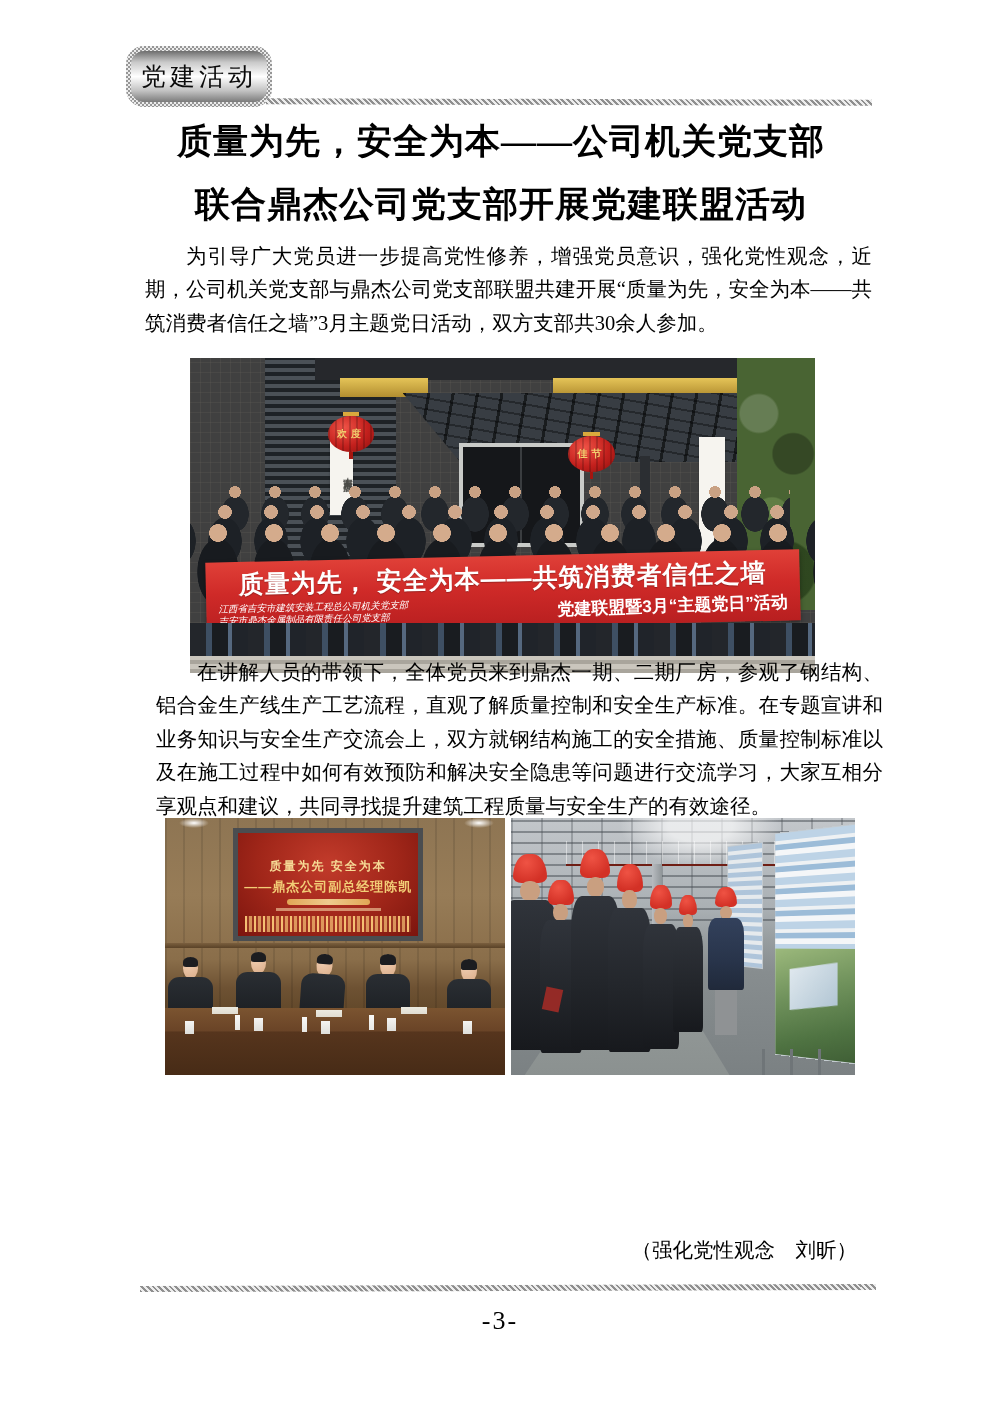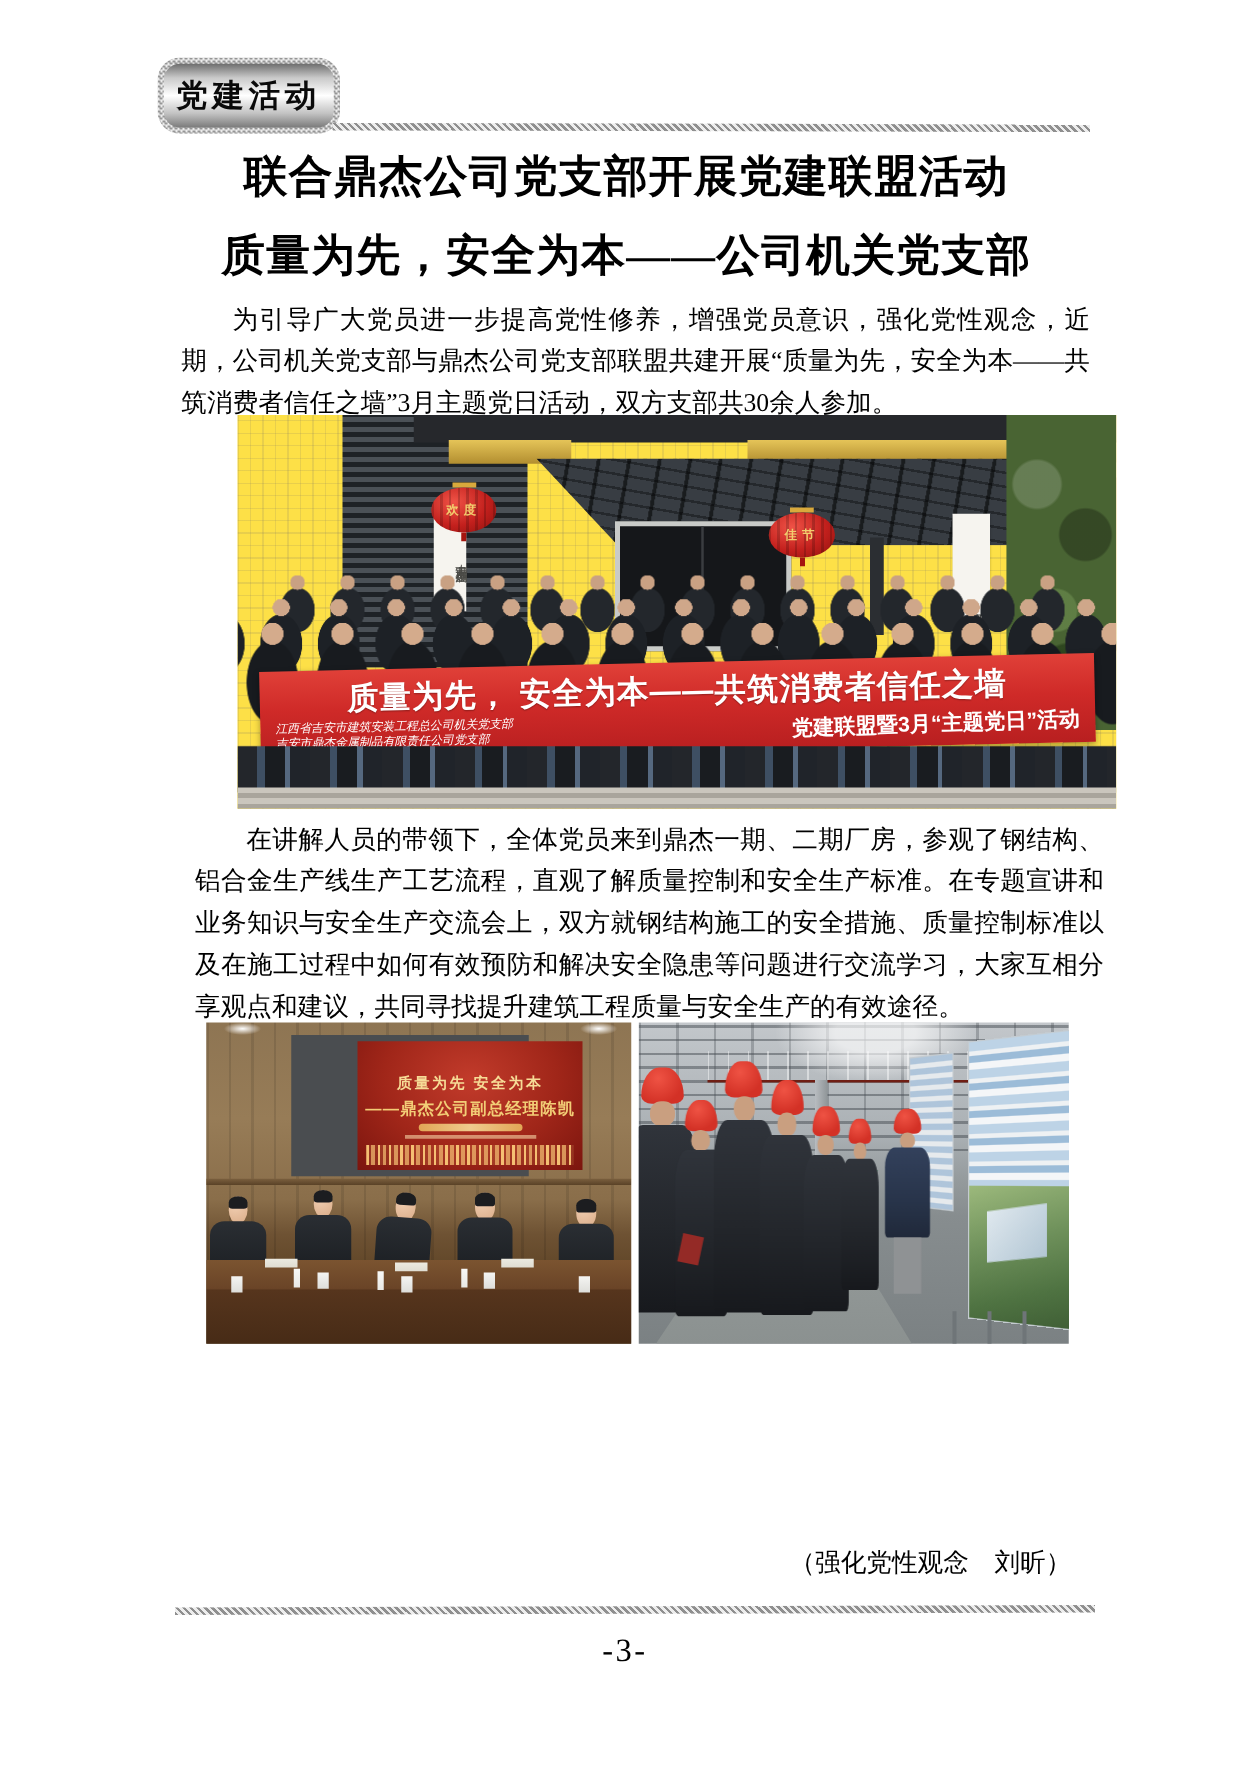--- a/index.html
+++ b/index.html
@@ -5,41 +5,41 @@
   html,body{margin:0;padding:0;background:#fff;}
   .page{position:relative;width:1000px;height:1413px;margin:0 auto;background:#fff;overflow:hidden;
         font-family:"Liberation Serif","DejaVu Serif",serif;color:#000;}
   .abs{position:absolute;}
 
   
   .badge-wrap{position:absolute;left:126px;top:46px;width:146px;height:61px;padding:5px;box-sizing:border-box;
     background:repeating-conic-gradient(#969696 0% 25%,#ececec 0% 50%) 0 0/4px 4px;border-radius:18px;}
   .badge-inner{width:100%;height:100%;border-radius:13px;display:flex;align-items:center;justify-content:center;
     background:linear-gradient(180deg,#6e6e6e 0%,#c9c9c9 22%,#ffffff 50%,#c2c2c2 78%,#7b7b7b 100%);
-    font-family:"Liberation Sans","DejaVu Sans",sans-serif;font-weight:bold;font-size:25px;letter-spacing:4px;color:#0a0a0a;}
+    font-family:"Liberation Sans","DejaVu Sans",sans-serif;font-weight:normal;font-size:25px;letter-spacing:4px;color:#0a0a0a;}
   .header-rule{position:absolute;left:266px;top:99px;width:606px;height:6px;transform:rotate(.12deg);
     background:repeating-linear-gradient(45deg,var(--rule-gray,#8f8f8f) 0 2px,#ededed 2px 4px);}
 
   
   .title{position:absolute;left:128px;right:126px;top:110px;text-align:center;font-weight:800;
     font-size:35px;line-height:63px;letter-spacing:1px;}
 
   
   .para{position:absolute;left:145px;width:727px;margin:0;font-size:20.5px;line-height:33.4px;
     text-align:justify;text-indent:2em;}
   .p1{top:240px;} .p2{top:656px;margin-left:11px;} .p3{top:1082px;}
   .byline{position:absolute;right:143px;top:1236px;font-size:20.5px;}
 
   
   .footer-rule{position:absolute;left:140px;top:1285px;width:736px;height:6px;transform:rotate(-.15deg);
     background:repeating-linear-gradient(45deg,var(--rule-gray,#8f8f8f) 0 2px,#ededed 2px 4px);}
   .page-number{position:absolute;left:0;right:0;top:1306px;text-align:center;font-size:26px;letter-spacing:2px;}
 
   
-  .photo-group{position:absolute;left:190px;top:332px;width:703px;height:315px;overflow:hidden;background:#fde047;}
+  .photo-group{position:absolute;left:190px;top:358px;width:625px;height:315px;overflow:hidden;background:#404040;}
   .tile-grid{left:0;top:0;right:0;bottom:0;
     background-image:repeating-linear-gradient(0deg,rgba(120,114,102,.16) 0 1px,transparent 1px 10px),
                      repeating-linear-gradient(90deg,rgba(120,114,102,.16) 0 1px,transparent 1px 10px);}
   .slat-panel{left:12%;top:0;width:21%;height:64%;
     background:repeating-linear-gradient(0deg,#1e2226 0 4px,#4b5157 4px 8px);}
   .roof-bar{left:20%;top:0;right:0;height:7%;background:#26282c;}
   .roof-trim-a{left:24%;top:6.5%;width:14%;height:6%;background:linear-gradient(180deg,#e5c458,#b28e30);}
   .roof-trim-b{left:58%;top:6.5%;width:42%;height:5.5%;background:linear-gradient(180deg,#e5c458,#b28e30);}
   .glass-canopy{left:34%;top:11%;right:0;height:22%;background-color:#383d43;
     background-image:repeating-linear-gradient(100deg,rgba(0,0,0,.55) 0 3px,transparent 3px 24px),
@@ -97,21 +97,21 @@
   
   .photo-meeting{position:absolute;left:165px;top:818px;width:340px;height:257px;overflow:hidden;
     background:linear-gradient(180deg,#8e7553 0%,#977c57 30%,#8a6e4a 55%,#6e5233 66%,#5f4527 78%,#4c3820 100%);}
   .planks{left:0;top:0;width:100%;height:75%;
     background:repeating-linear-gradient(90deg,rgba(0,0,0,.10) 0 2px,transparent 2px 18px);}
   .glare{width:30px;height:10px;background:radial-gradient(#fff,transparent 70%);}
   .glare-a{left:4%;top:0;} .glare-b{left:88%;top:0;}
   .screen{left:20%;top:4%;width:56%;height:44%;background:#4a4d50;padding:5px;box-sizing:border-box;}
   .screen-inner{width:100%;height:100%;position:relative;overflow:hidden;display:flex;flex-direction:column;
     align-items:center;justify-content:center;gap:3px;
-    background:radial-gradient(ellipse at 50% 30%,#c23b2b 0%,var(--slide-red,#a02619) 55%,#7b150e 100%);margin-left:48px;}
+    background:radial-gradient(ellipse at 50% 30%,#c23b2b 0%,var(--slide-red,#a02619) 55%,#7b150e 100%);}
   .slide-l1{color:#f6db96;font-weight:bold;font-size:12px;letter-spacing:2px;font-family:"Liberation Sans","DejaVu Sans",sans-serif;white-space:nowrap;}
   .slide-l2{color:var(--slide-gold,#f2cd76);font-weight:bold;font-size:13px;letter-spacing:1px;font-family:"Liberation Sans","DejaVu Sans",sans-serif;white-space:nowrap;}
   .slide-pill{width:46%;height:6px;border-radius:3px;background:linear-gradient(90deg,#e8b45c,#f6dc9a,#e8b45c);opacity:.9;}
   .slide-tiny{width:58%;height:3px;background:rgba(255,230,180,.55);}
   .slide-skyline{position:absolute;bottom:4px;left:4%;width:92%;height:16%;
     background:repeating-linear-gradient(90deg,rgba(250,200,120,.95) 0 2px,rgba(250,200,120,.15) 2px 4px,rgba(250,200,120,.7) 4px 7px,rgba(250,200,120,.1) 7px 9px);}
   .wall-ledge{left:0;top:48.5%;width:100%;height:2%;background:linear-gradient(180deg,#7a5f3e,#5a4227);}
   .attendee{position:absolute;width:13%;height:26%;display:flex;flex-direction:column;align-items:center;}
   .attendee .head{width:36%;height:34%;border-radius:50%;background:radial-gradient(circle at 35% 35%,#f0cdb0,#d9ab87);}
   .attendee .head::before{content:"";display:block;width:100%;height:46%;border-radius:50% 50% 20% 20%;background:#1c1d20;}
@@ -177,22 +177,22 @@
 <body>
 
 <div class="page">
 
   <div class="badge-wrap">
     <div class="badge-inner">党建活动</div>
   </div>
   <div class="header-rule"></div>
 
   <div class="title">
+    <div>质量为先，安全为本——公司机关党支部</div>
     <div>联合鼎杰公司党支部开展党建联盟活动</div>
-    <div>质量为先，安全为本——公司机关党支部</div>
   </div>
 
   <p class="para p1">为引导广大党员进一步提高党性修养，增强党员意识，强化党性观念，近期，公司机关党支部与鼎杰公司党支部联盟共建开展“质量为先，安全为本——共筑消费者信任之墙”3月主题党日活动，双方支部共30余人参加。</p>
 
   <div class="photo-group">
     <div class="abs tile-grid"></div>
     <div class="abs slat-panel"></div>
     <div class="abs roof-bar"></div>
     <div class="abs roof-trim-a"></div>
     <div class="abs roof-trim-b"></div>

